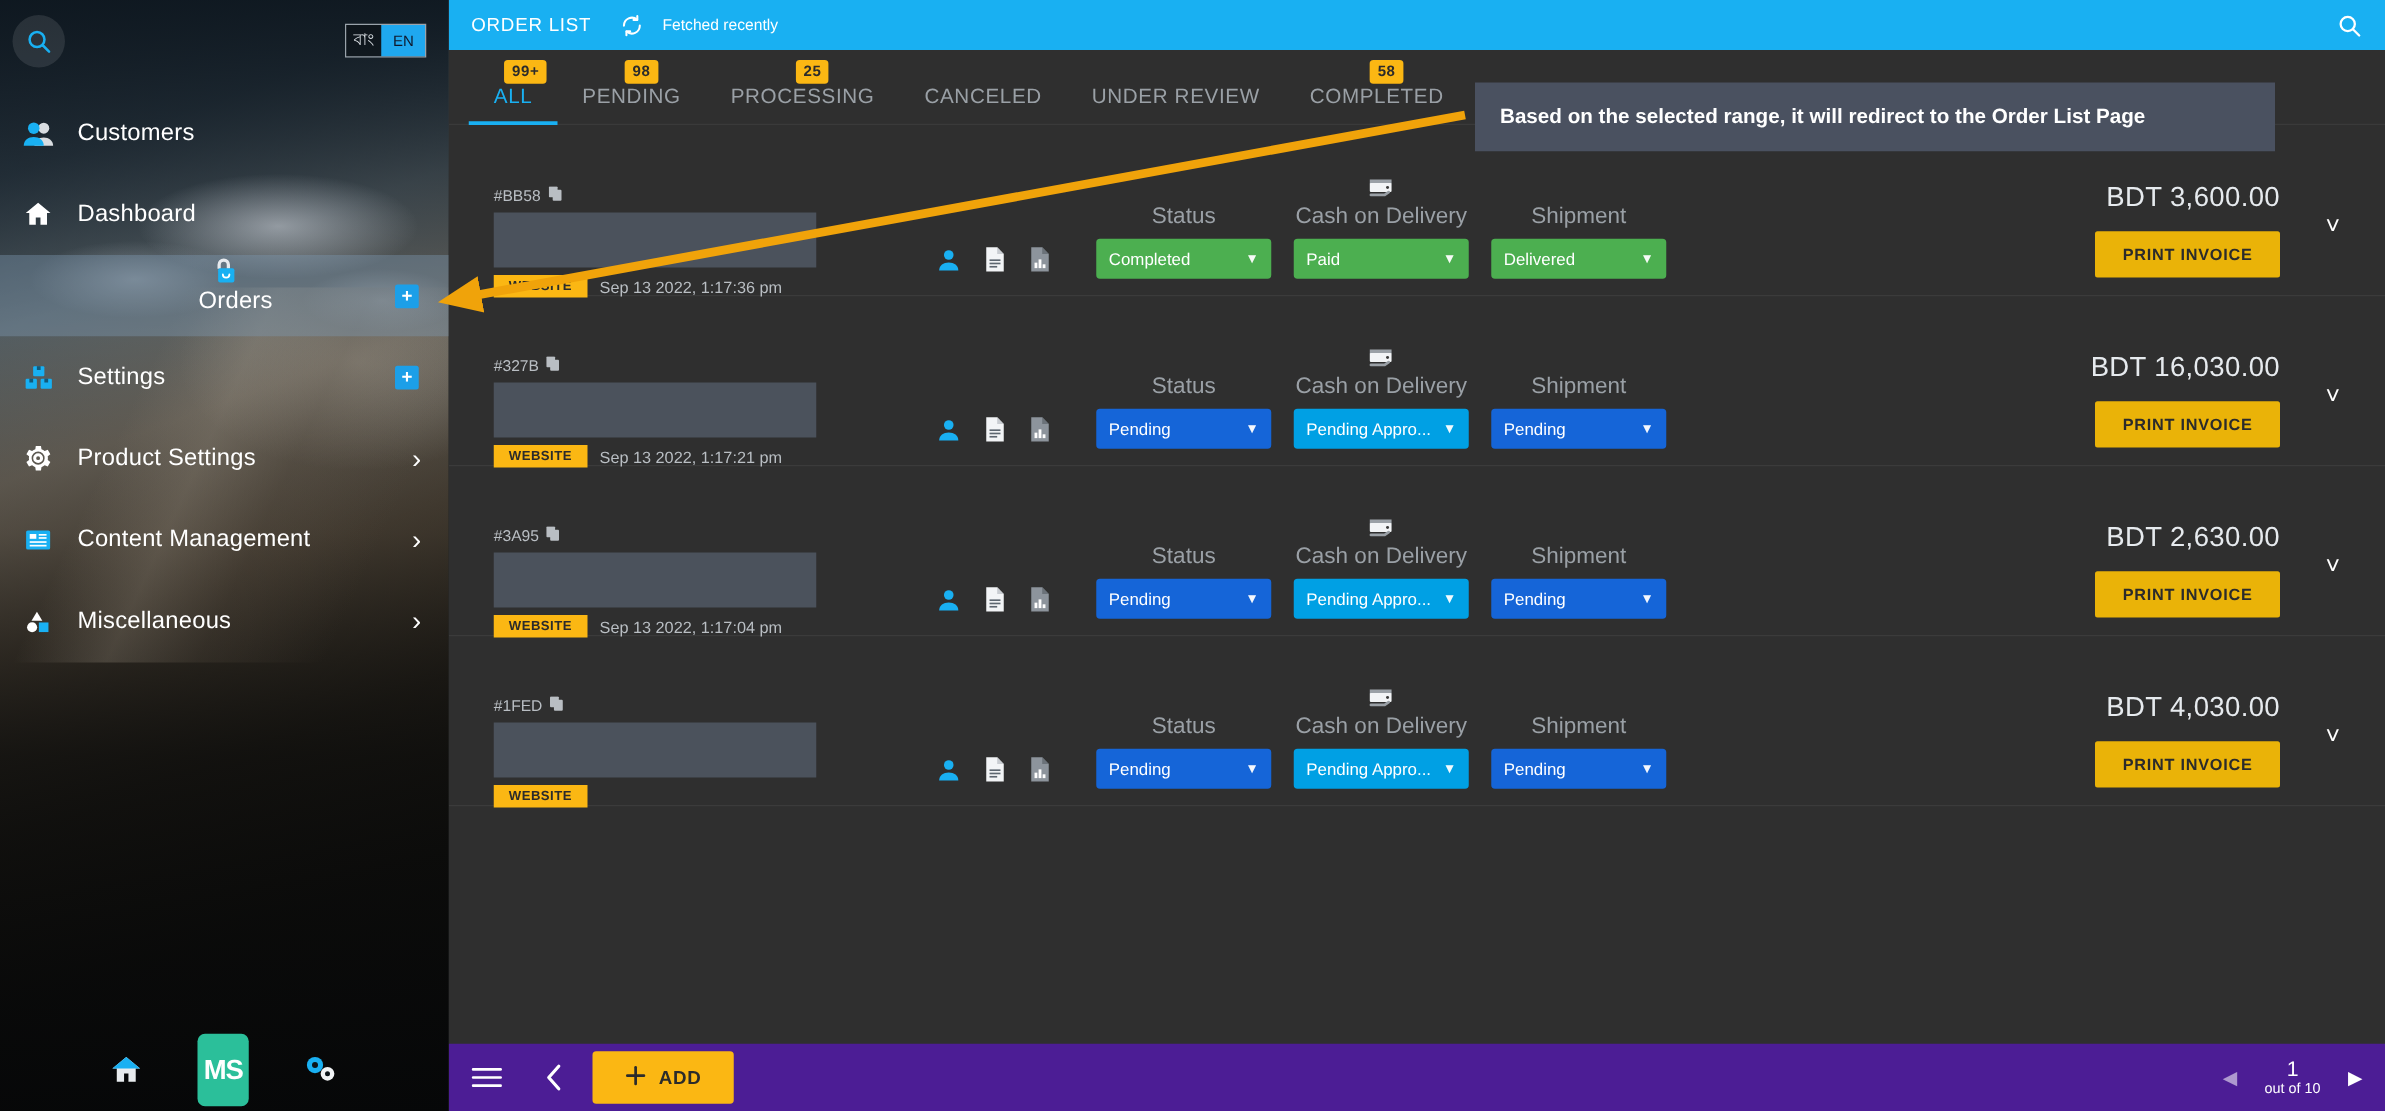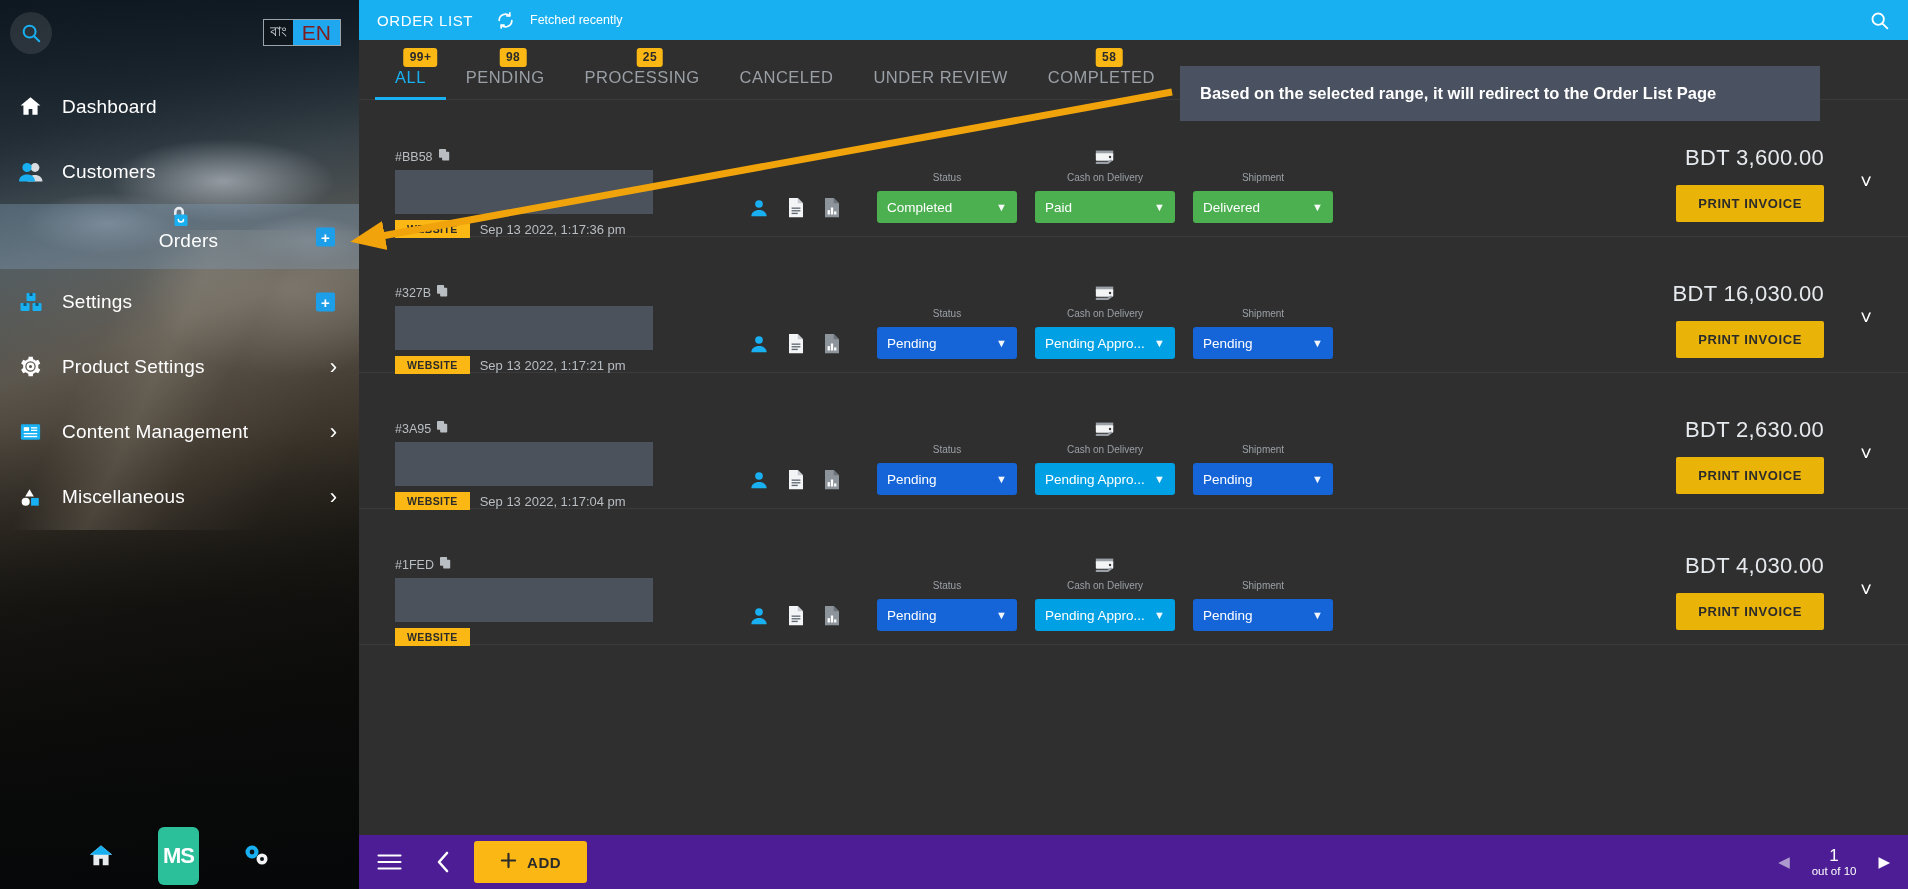--- a/index.html
+++ b/index.html
@@ -53,21 +53,21 @@
     display: flex; height: 27px;
     border: 1px solid #9aa3ab;
     cursor: pointer;
   }
   .lang-bn {
     padding: 0 6px; display:flex; align-items:center; justify-content:center;
     color: #d8dde2; font-size: 13px; background: rgba(0,0,0,0.25);
   }
   .lang-en {
     padding: 0 9px; display:flex; align-items:center; justify-content:center;
-    color: #7f1d1d; font-size: 21px; background: #1fa8ef; font-weight: 500;
+    color: #0f172a; font-size: 12px; background: #1fa8ef; font-weight: 500;
   }
 
   .nav { margin-top: 12px; }
   .nav-item {
     height: 65px; display: flex; align-items: center;
     padding-left: 18px; position: relative; cursor: pointer;
     color: #ffffff;
   }
   .nav-item.active { background: rgba(126,152,178,0.40); flex-direction: column; }
   .nav-icon { width: 44px; display:flex; align-items:center; justify-content:flex-start; flex:none; }
@@ -151,21 +151,21 @@
   }
   .order-date { color: #b9bec3; font-size: 13px; }
 
   .order-icons { display: flex; align-items: center; gap: 18px; padding-top: 96px; margin-left: 80px; }
   .ic { cursor: pointer; display:flex; }
 
   .order-fields { display: flex; gap: 18px; margin-left: 36px; padding-top: 36px; }
   .field { display: flex; flex-direction: column; }
   .field-head { height: 54px; display:flex; flex-direction:column; align-items:center; justify-content:flex-end; }
   .field-icon { height: 30px; display:flex; align-items:center; justify-content:center; }
-  .field-label { color: #9aa0a6; font-size: 10px; margin-bottom: 8px; text-align:center; }
+  .field-label { color: #9aa0a6; font-size: 18px; margin-bottom: 8px; text-align:center; }
   .dd {
     width: 140px; height: 32px; border-radius: 3px;
     display: flex; align-items: center; justify-content: space-between;
     padding: 0 10px; color: #fff; font-size: 13.5px; cursor: pointer;
     white-space: nowrap; overflow: hidden;
   }
   .dd.green { background: #4caf50; }
   .dd.blue  { background: #1565d8; }
   .dd.cyan  { background: #00a0e4; }
   .dd-caret { font-size: 11px; opacity: 0.95; }
@@ -237,37 +237,37 @@
         <div class="lang-toggle">
           <div class="lang-bn">বাং</div>
           <div class="lang-en">EN</div>
         </div>
       </div>
 
       <nav class="nav">
 
         <div class="nav-item">
           <span class="nav-icon">
-            <svg width="25" height="25" viewBox="0 0 24 24" fill="#ffffff">
-                <path d="M12 3L2.5 11h2.7v9h5v-5.6h3.6V20h5v-9h2.7z"></path>
-              </svg>
-          </span>
-          <span class="nav-label">Dashboard</span>
-        </div>
-
-        <div class="nav-item">
-          <span class="nav-icon">
             <svg width="26" height="24" viewBox="0 0 26 24">
               <circle cx="17" cy="7.5" r="4.4" fill="#d9dde1"></circle>
               <path d="M9.5 21.5c0-4.1 3.4-6.6 7.5-6.6s7.5 2.5 7.5 6.6z" fill="#d9dde1"></path>
               <circle cx="9" cy="7.5" r="4.6" fill="#19b0f2"></circle>
               <path d="M1 21.5c0-4.3 3.6-6.9 8-6.9s8 2.6 8 6.9z" fill="#19b0f2"></path>
             </svg>
           </span>
           <span class="nav-label">Customers</span>
+        </div>
+
+        <div class="nav-item">
+          <span class="nav-icon">
+            <svg width="25" height="25" viewBox="0 0 24 24" fill="#ffffff">
+                <path d="M12 3L2.5 11h2.7v9h5v-5.6h3.6V20h5v-9h2.7z"></path>
+              </svg>
+          </span>
+          <span class="nav-label">Dashboard</span>
         </div>
 
         <div class="nav-item active">
           <span class="nav-icon">
             <svg width="26" height="26" viewBox="0 0 26 26">
               <path d="M7 11V7.8a5 5 0 0 1 10 0V11h-2.6V7.8a2.4 2.4 0 0 0-4.8 0V11z" fill="#e7eaee"></path>
               <rect x="7.5" y="10.5" width="13" height="11.5" rx="1.6" fill="#19b0f2"></rect>
               <path d="M11.3 15.6c0 1.4 1.1 2.5 2.6 2.5s2.6-1.1 2.6-2.5" stroke="#ffffff" stroke-width="1.5" fill="none" stroke-linecap="round"></path>
             </svg>
           </span>

